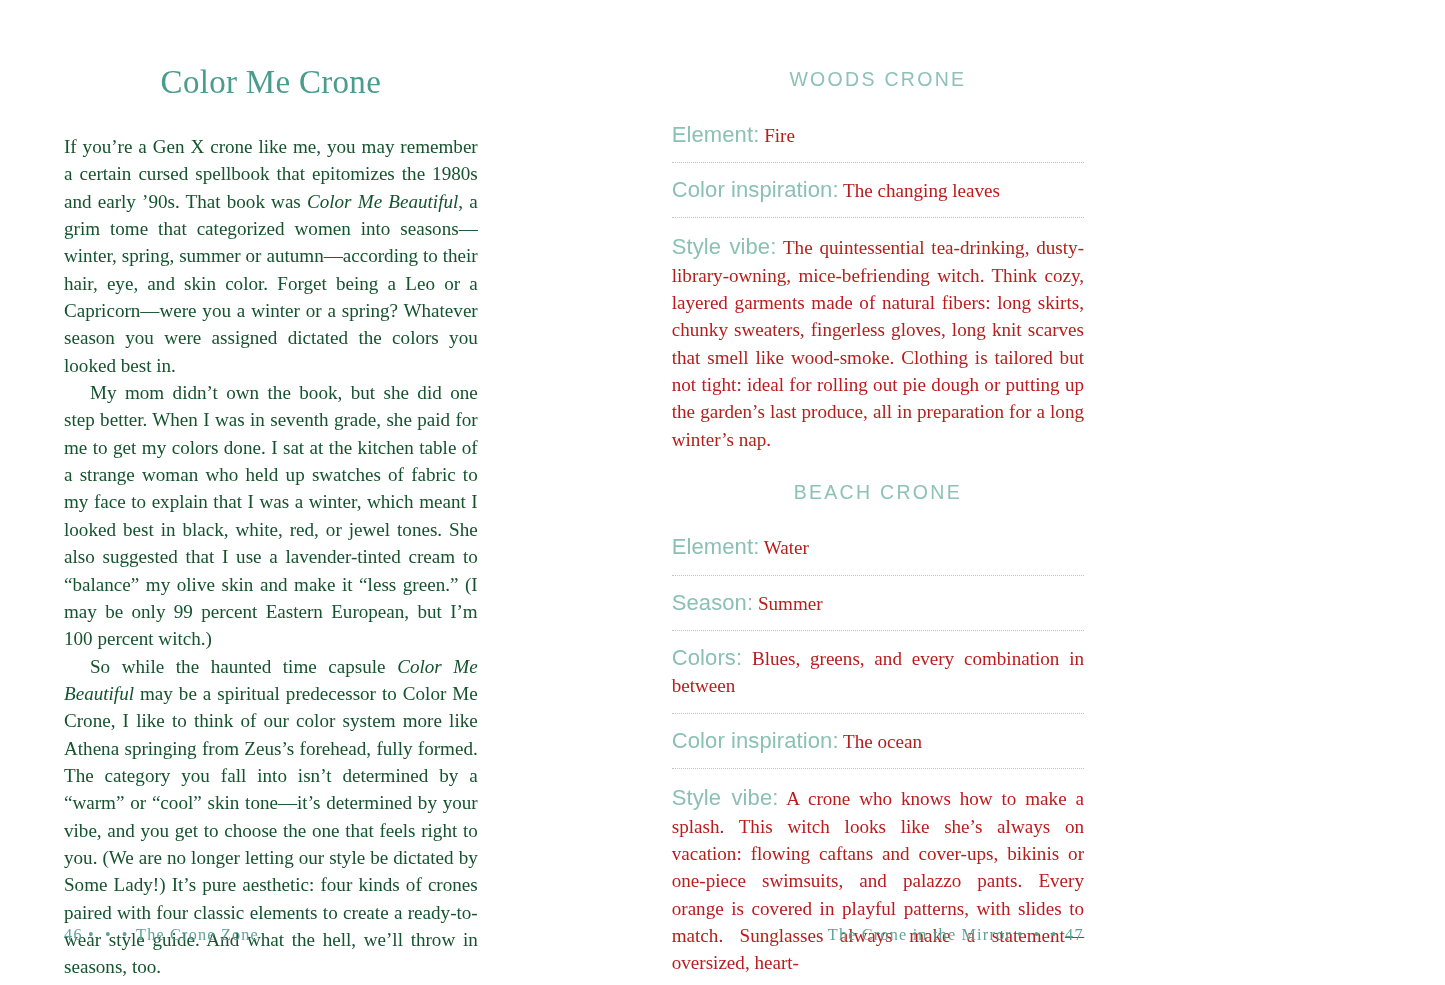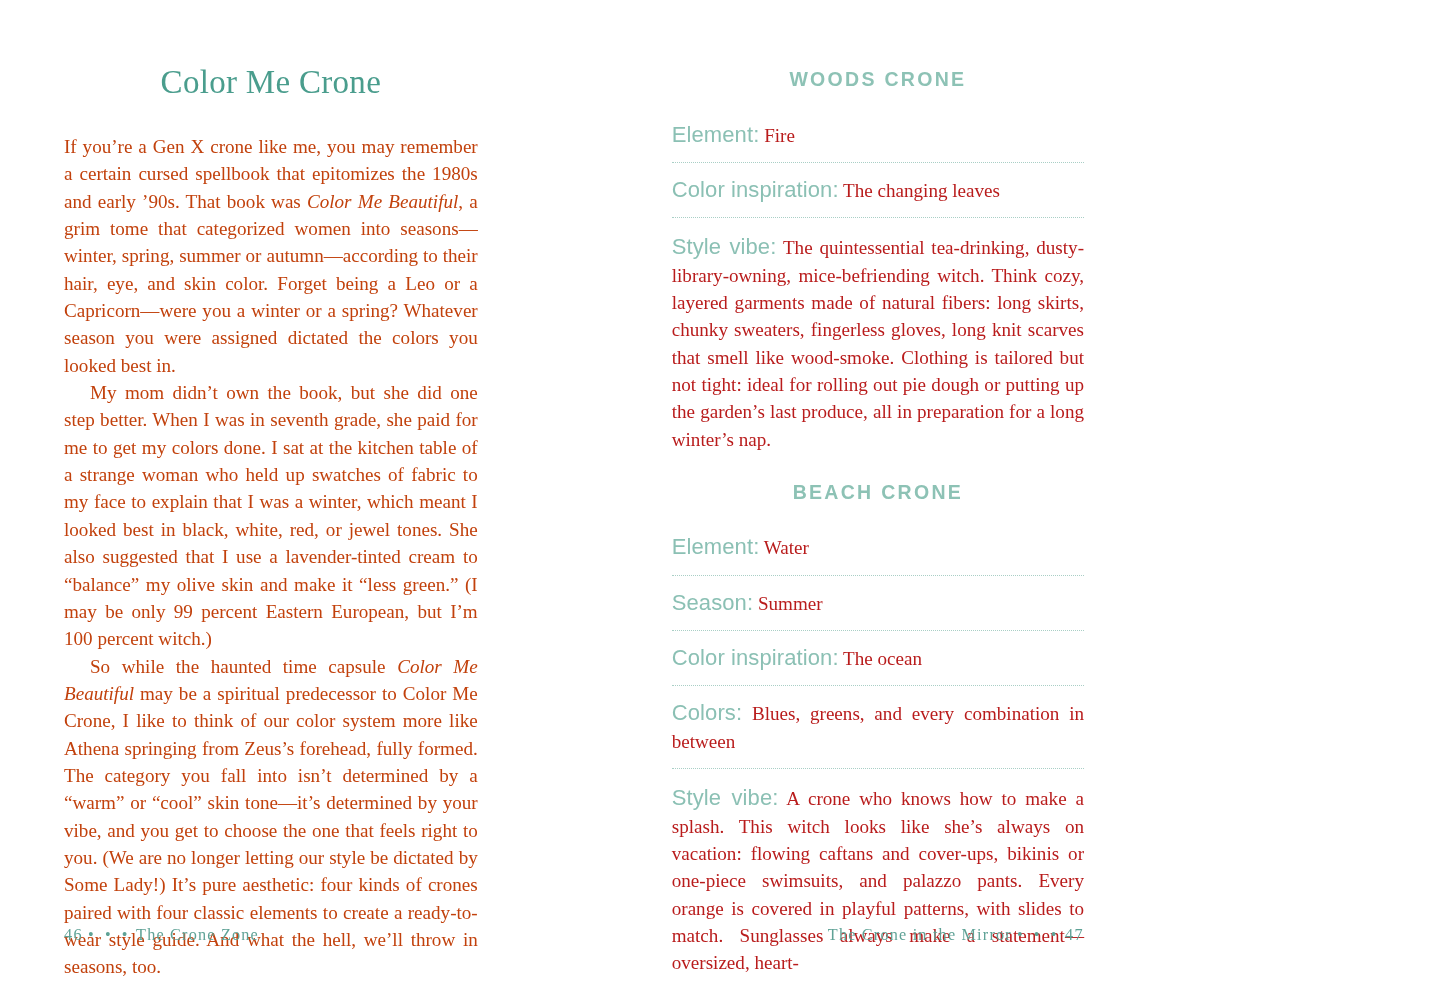--- a/index.html
+++ b/index.html
@@ -51,36 +51,36 @@
     margin: 0;
     padding-top: 34px;
   }
   .body-copy p {
     margin: 0;
     font-size: 19.1px;
     line-height: 27.35px;
     text-align: justify;
     text-justify: inter-word;
     hyphens: none;
-    color: #c2410c;
+    color: #14532d;
   }
   .body-copy p.indent { text-indent: 26px; }
   .body-copy p em { font-style: italic; }
 
   
   .crone-section { }
   .crone-section.first { padding-top: 70px; }
   .crone-section.second { padding-top: 30px; }
 
   .crone-heading {
     margin: 0 0 0 0;
     text-align: center;
     color: #8dc2b5;
     font-family: "Liberation Sans", "DejaVu Sans", sans-serif;
-    font-weight: 700;
+    font-weight: 400;
     font-size: 19.5px;
     letter-spacing: 2.3px;
     text-transform: uppercase;
     line-height: 1;
   }
 
   .spec-list {
     margin: 0;
     padding: 0;
     list-style: none;
@@ -178,24 +178,24 @@
         <div class="crone-section second">
           <h2 class="crone-heading">BEACH CRONE</h2>
           <ul class="spec-list">
             <li class="spec-row">
               <p><span class="spec-label">Element:</span> <span class="spec-value">Water</span></p>
             </li>
             <li class="spec-row">
               <p><span class="spec-label">Season:</span> <span class="spec-value">Summer</span></p>
             </li>
             <li class="spec-row">
+              <p><span class="spec-label">Colors:</span> <span class="spec-value">Blues, greens, and every combination in between</span></p>
+            </li>
+            <li class="spec-row">
               <p><span class="spec-label">Color inspiration:</span> <span class="spec-value">The ocean</span></p>
-            </li>
-            <li class="spec-row">
-              <p><span class="spec-label">Colors:</span> <span class="spec-value">Blues, greens, and every combination in between</span></p>
             </li>
             <li class="spec-row last vibe">
               <p><span class="spec-label">Style vibe:</span> <span class="spec-value">A crone who knows how to make a splash. This witch looks like she’s always on vacation: flowing caftans and cover-ups, bikinis or one-piece swimsuits, and palazzo pants. Every orange is covered in playful patterns, with slides to match. Sunglasses always make a statement—oversized, heart-</span></p>
             </li>
           </ul>
         </div>
       </div>
 
     <div class="folio folio-right">
       <span>The Crone in the Mirror</span><span class="dots">• • •</span><span class="num">47</span>

